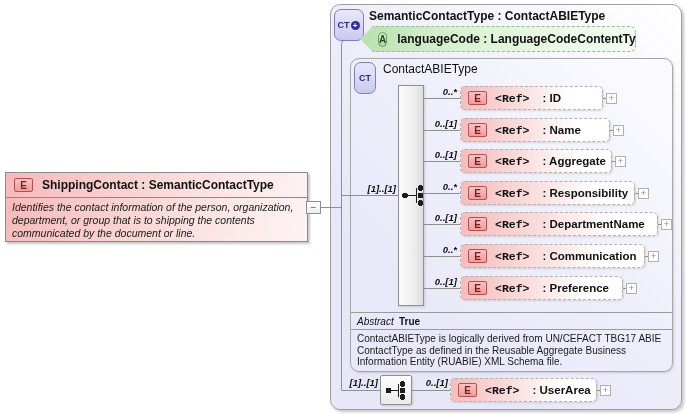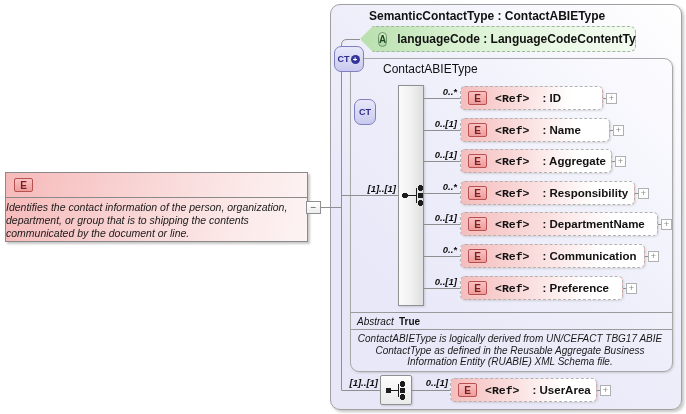--- a/index.html
+++ b/index.html
@@ -19,42 +19,42 @@
   #root-box .hdr { display:flex; align-items:center; height:24px; border-bottom:1px solid #8a8a8a; }
   .e-badge {
     display:inline-flex; justify-content:center; align-items:center;
     width:19px; height:14px; margin-left:8px;
     border:1px solid #b85050; border-radius:2px;
     background:linear-gradient(180deg,#f8c2c2,#ee9c9c);
     color:#7d1f1f; font-size:10px; font-weight:bold; box-sizing:border-box;
   }
   .box-title { margin-left:9px; font-size:12px; font-weight:bold; white-space:nowrap; }
   #root-box .desc {
-    padding:3px 8px 0 0; font-size:10.5px; line-height:13px; font-style:italic; color:#1a1a1a;
+    padding:3px 8px 0 6px; font-size:10.5px; line-height:13px; font-style:italic; color:#1a1a1a;
   }
   
   #collapse-box {
     position:absolute; left:306px; top:201px; width:15px; height:13px;
     border:1px solid #8f8f8f; background:linear-gradient(180deg,#ffffff,#ededed);
     font-size:10px; line-height:11px; text-align:center; color:#555;
     box-sizing:border-box; z-index:4; cursor:pointer;
   }
   
   #outer-container {
     position:absolute; left:330px; top:4px; width:352px; height:406px;
     border:1px solid #a0a0a0; border-radius:10px;
     background:linear-gradient(225deg,#ffffff 0%,#f0f0fb 40%,#e7e7f8 75%);
     box-shadow:2px 2px 3px rgba(140,140,140,.5);
     box-sizing:border-box; z-index:1;
   }
   .ct-badge {
     position:absolute; display:flex; align-items:center; justify-content:center;
-    height:26px; border:1px solid #7f7fc0; border-radius:7px;
+    height:32px; border:1px solid #7f7fc0; border-radius:7px;
     background:linear-gradient(180deg,#e8e8fa,#c9c9ef);
-    color:#2c2c8a; font-size:9px; font-weight:bold; box-sizing:border-box; z-index:4;margin-top:37px;
+    color:#2c2c8a; font-size:9px; font-weight:bold; box-sizing:border-box; z-index:4;
   }
   #outer-ct-badge { left:334px; top:9px; width:30px; padding-right:1px; }
   #outer-ct-badge .plus-circle {
     width:9px; height:9px; margin-left:1px; border-radius:50%;
     background:#32329a; color:#ffffff; font-size:8px; line-height:9px; text-align:center; font-weight:bold;
   }
   #outer-title { position:absolute; left:369px; top:9px; font-size:12px; font-weight:bold; z-index:4; white-space:nowrap; }
   
   #attr-box {
     position:absolute; left:360px; top:26px; width:276px; height:26px;
@@ -132,33 +132,34 @@
   #card2 {left:413px; top:149px;} #card3 {left:413px; top:181px;}
   #card4 {left:413px; top:212px;} #card5 {left:413px; top:244px;}
   #card6 {left:413px; top:276px;} #cardUA{left:404px; top:377px;}
   #seq-card-inner {left:350px; top:183px; width:46px;}
   #seq-card-bottom{left:334px; top:377px; width:44px;}
   
   #abstract-label { position:absolute; left:357px; top:316px; font-size:10px; font-style:italic; z-index:4; }
   #abstract-value { position:absolute; left:399px; top:316px; font-size:10px; font-weight:bold; z-index:4; }
   #doc-text {
     position:absolute; left:357px; top:333px; width:306px;
-    font-size:10px; font-style:italic; line-height:11.5px; color:#1a1a1a; z-index:4;text-align:center;
+    font-size:10px; line-height:11.5px; color:#1a1a1a; z-index:4;
   }
   
   #connectors { position:absolute; left:0; top:0; z-index:3; pointer-events:none; }
 </style>
 </head>
 <body>
 
 <div id="canvas">
 
   <div id="root-box">
     <div class="hdr">
       <span class="e-badge">E</span>
+      <span class="box-title">ShippingContact : SemanticContactType</span>
     </div>
     <div class="desc">Identifies the contact information of the person, organization, department, or group that is to shipping the contents communicated by the document or line.</div>
   </div>
 
   <div id="collapse-box">−</div>
 
   <div id="outer-container"></div>
   <div class="ct-badge" id="outer-ct-badge">
     <span>CT</span>
     <span class="plus-circle">+</span>

